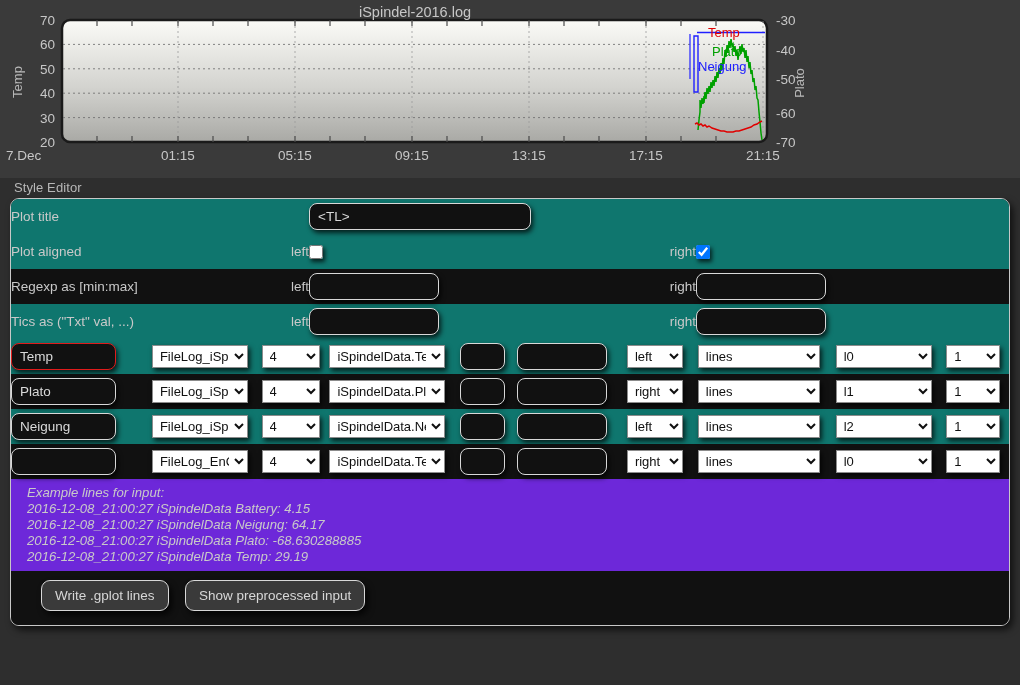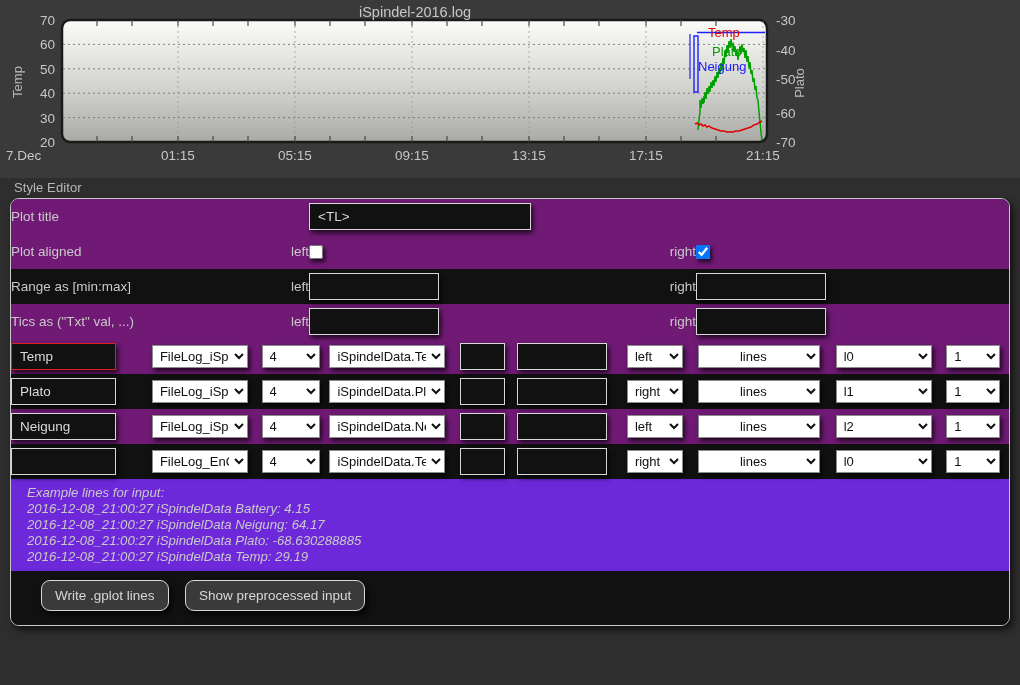--- a/index.html
+++ b/index.html
@@ -43,33 +43,33 @@
     border-collapse: collapse;
     width: 100%;
     table-layout: fixed;
   }
   table.attr td {
     padding: 0;
     vertical-align: middle;
     color: #c9c9c9;
     font-size: 13.5px;
   }
-  tr.odd  { background: #701a75; }
+  tr.odd  { background: #0f766e; }
   tr.even { background: #111111; }
 
   .cell-label   { padding-left: 14px; }
   .cell-side    { text-align: right; padding-right: 9px; color:#c9c9c9; }
 
   .row-h { height: 35px; }
 
   
   input.txt {
     background: #111111;
     border: 1px solid #d8d8d8;
-    border-radius: 0;
+    border-radius: 8px;
     color: #d9d9d9;
     font-family: "Liberation Sans", sans-serif;
     font-size: 13.5px;
     height: 27px;
     padding: 0 8px;
     outline: none;
     box-shadow: 2px 3px 5px rgba(0,0,0,.75);
   }
   input.txt.focused { border-color: #e01b1b; }
   input.big { width: 222px; }
@@ -94,21 +94,21 @@
     border: 1px solid #8c8c8c;
     border-radius: 0;
     padding: 0 2px 0 3px;
     outline: none;
     box-shadow: 2px 3px 5px rgba(0,0,0,.75);
   }
   select.s-src   { width: 96px; }
   select.s-col   { width: 58px; }
   select.s-rgx   { width: 116px; }
   select.s-axis  { width: 56px; }
-  select.s-type  { width: 122px; text-align: center; }
+  select.s-type  { width: 122px; }
   select.s-style { width: 96px; }
   select.s-width { width: 54px; }
 
   
   tr.hdr td { color:#c3c3c3; font-size:13.2px; padding-top:2px; padding-bottom:2px;}
 
   
   td.c-lbl   { width: 135px; padding-left: 26px; }
   td.c-src   { width: 105px; }
   td.c-col   { width: 65px; }
@@ -305,21 +305,21 @@
 
       <tr class="odd row-h">
         <td class="cell-label">Plot aligned</td>
         <td class="cell-side">left</td>
         <td><input class="cb" type="checkbox" style=""></td>
         <td class="cell-side">right</td>
         <td><input class="cb" type="checkbox" id="grid-right-cb" checked="" style=""></td>
       </tr>
 
       <tr class="even row-h">
-        <td class="cell-label">Range as [min:max]</td>
+        <td class="cell-label">Regexp as [min:max]</td>
         <td class="cell-side">left</td>
         <td><input class="txt med" type="text" value="" style=""></td>
         <td class="cell-side">right</td>
         <td><input class="txt med" type="text" value="" style=""></td>
       </tr>
 
       <tr class="odd row-h">
         <td class="cell-label">Tics as ("Txt" val, ...)</td>
         <td class="cell-side">left</td>
         <td><input class="txt med" type="text" value="" style=""></td>

